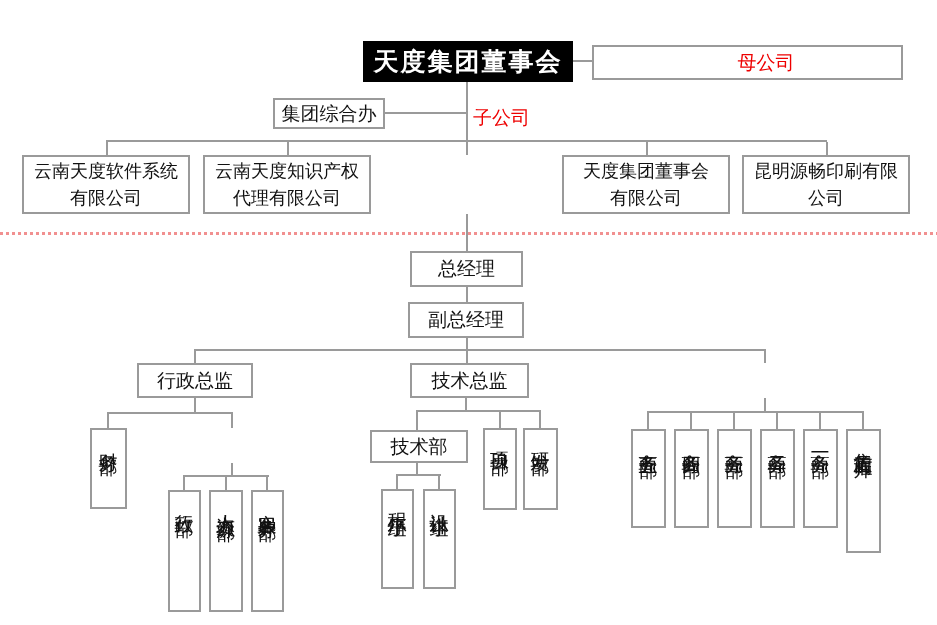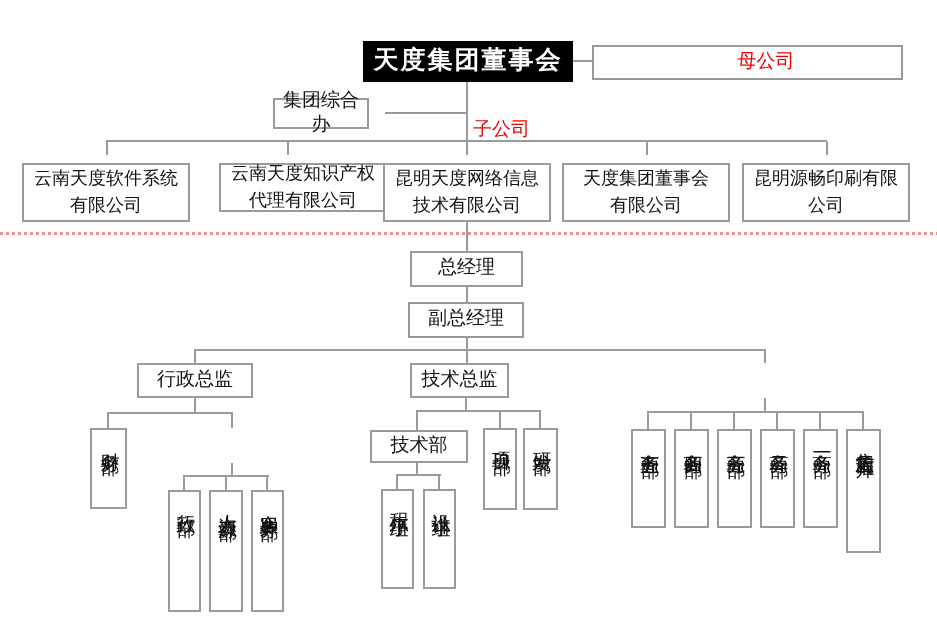--- a/index.html
+++ b/index.html
@@ -1,30 +1,30 @@
 <!DOCTYPE html>
 <html><head>
 <meta charset="utf-8">
 <style>
   html,body { margin:0; padding:0; background:#fff; }
   .canvas {
     position:relative; width:937px; height:625px; background:#ffffff;
-    font-family:Liberation Mono, monospace; overflow:hidden;
+    font-family:Liberation Sans, sans-serif; overflow:hidden;
   }
   .node {
     position:absolute; box-sizing:border-box; border:2px solid #9a9a9a;
     background:#fff; display:flex; align-items:center; justify-content:center;
     text-align:center; font-size:19px; color:#111; line-height:1.25;
   }
   .black {
     background:#000; color:#fff; border:2px solid #000;
     font-size:25px; font-weight:600; letter-spacing:2px;
   }
   .parentbox { font-size:19px;padding-left:37px; }
-  .company { font-size:18px; white-space:pre-line; line-height:1.45;margin-top:8px; }
+  .company { font-size:18px; white-space:pre-line; line-height:1.45; }
   .vbox { align-items:flex-start; padding-top:7px; }
   .vbox span {
     writing-mode:vertical-rl; text-orientation:upright;
     letter-spacing:2px; line-height:1; font-size:19px;
   }
   .red { color:#ee0000; }
   .label-red { position:absolute; font-size:19px; color:#ee0000; }
   .hline, .vline { position:absolute; background:#9a9a9a; }
   .dotted-sep {
     position:absolute; left:0; top:232px; width:937px; height:3px;
@@ -82,40 +82,38 @@
     </div>
 
   <div class="dotted-sep"></div>
 
   <div class="node black" style="left:363px;top:41px;width:210px;height:41px">天度集团董事会</div>
 
   <div class="node parentbox" style="left:592px;top:45px;width:311px;height:35px">
     <span class="red">母公司</span>
   </div>
 
-  <div class="node" style="left:273px;top:98px;width:96px;height:31px">集团综合办</div>
+  <div class="node" style="left:273px;top:98px;width:112px;height:31px">集团综合办</div>
 
-  <div class="label-red" style="left:473px;top:116px">子公司</div>
+  <div class="label-red" style="left:473px;top:105px">子公司</div>
 
   <div class="node company" style="left:22px;top:155px;width:168px;height:59px">云南天度软件系统
 有限公司</div>
-  <div class="node company" style="left:219px;top:155px;width:168px;height:49px">云南天度知识产权
+  <div class="node company" style="left:203px;top:155px;width:168px;height:59px">云南天度知识产权
 代理有限公司</div>
-  <div class="node company" style="left:383px;top:155px;width:168px;height:59px">昆明天度网络信息
-技术有限公司</div>
   <div class="node company" style="left:562px;top:155px;width:168px;height:59px">天度集团董事会
 有限公司</div>
   <div class="node" style="left:410px;top:251px;width:113px;height:36px">总经理</div>
 
   <div class="node company" style="left:742px;top:155px;width:168px;height:59px">昆明源畅印刷有限
 公司</div>
   <div class="node" style="left:408px;top:302px;width:116px;height:36px">副总经理</div>
 
   <div class="node" style="left:137px;top:363px;width:116px;height:35px">行政总监</div>
-  <div class="node" style="left:410px;top:363px;width:99px;height:35px">技术总监</div>
+  <div class="node" style="left:410px;top:363px;width:119px;height:35px">技术总监</div>
 
   <div class="node vbox" style="left:90px;top:428px;width:37px;height:81px">
       <span>财务部</span>
     </div>
   <div class="node vbox" style="left:168px;top:490px;width:33px;height:122px">
       <span>行政部</span>
     </div>
   <div class="node vbox" style="left:209px;top:490px;width:34px;height:122px">
       <span>人力资源部</span>
     </div>

